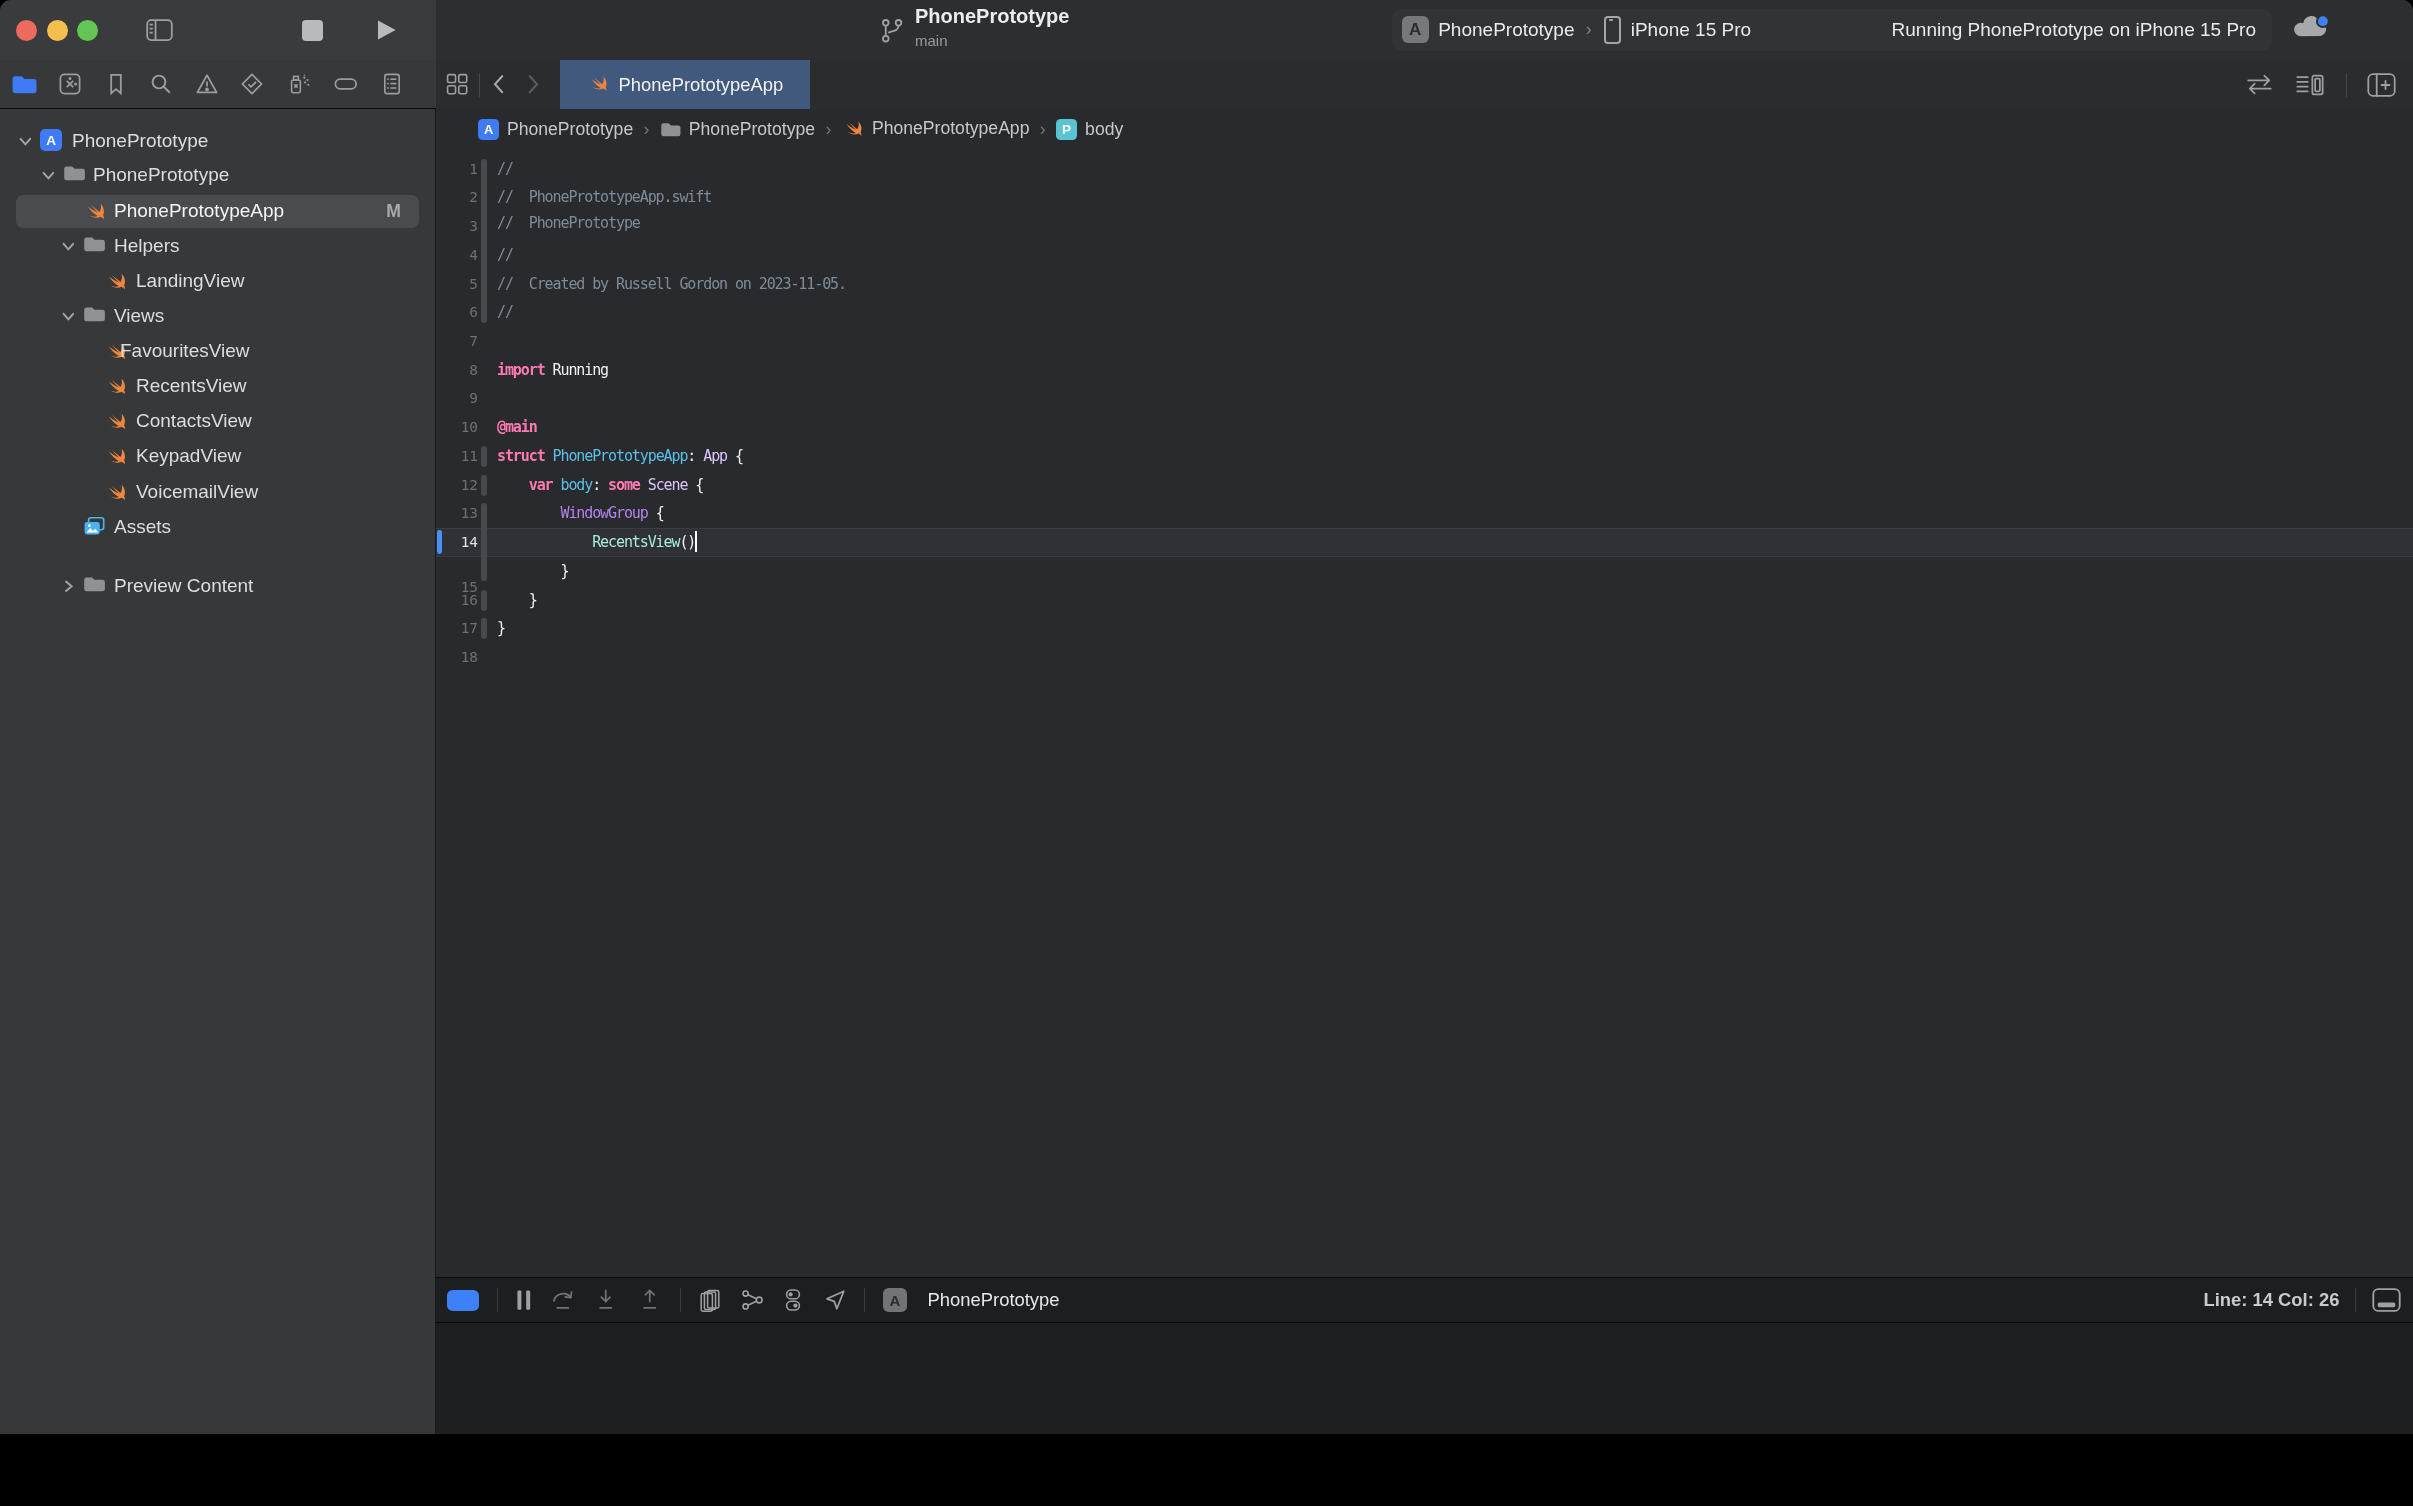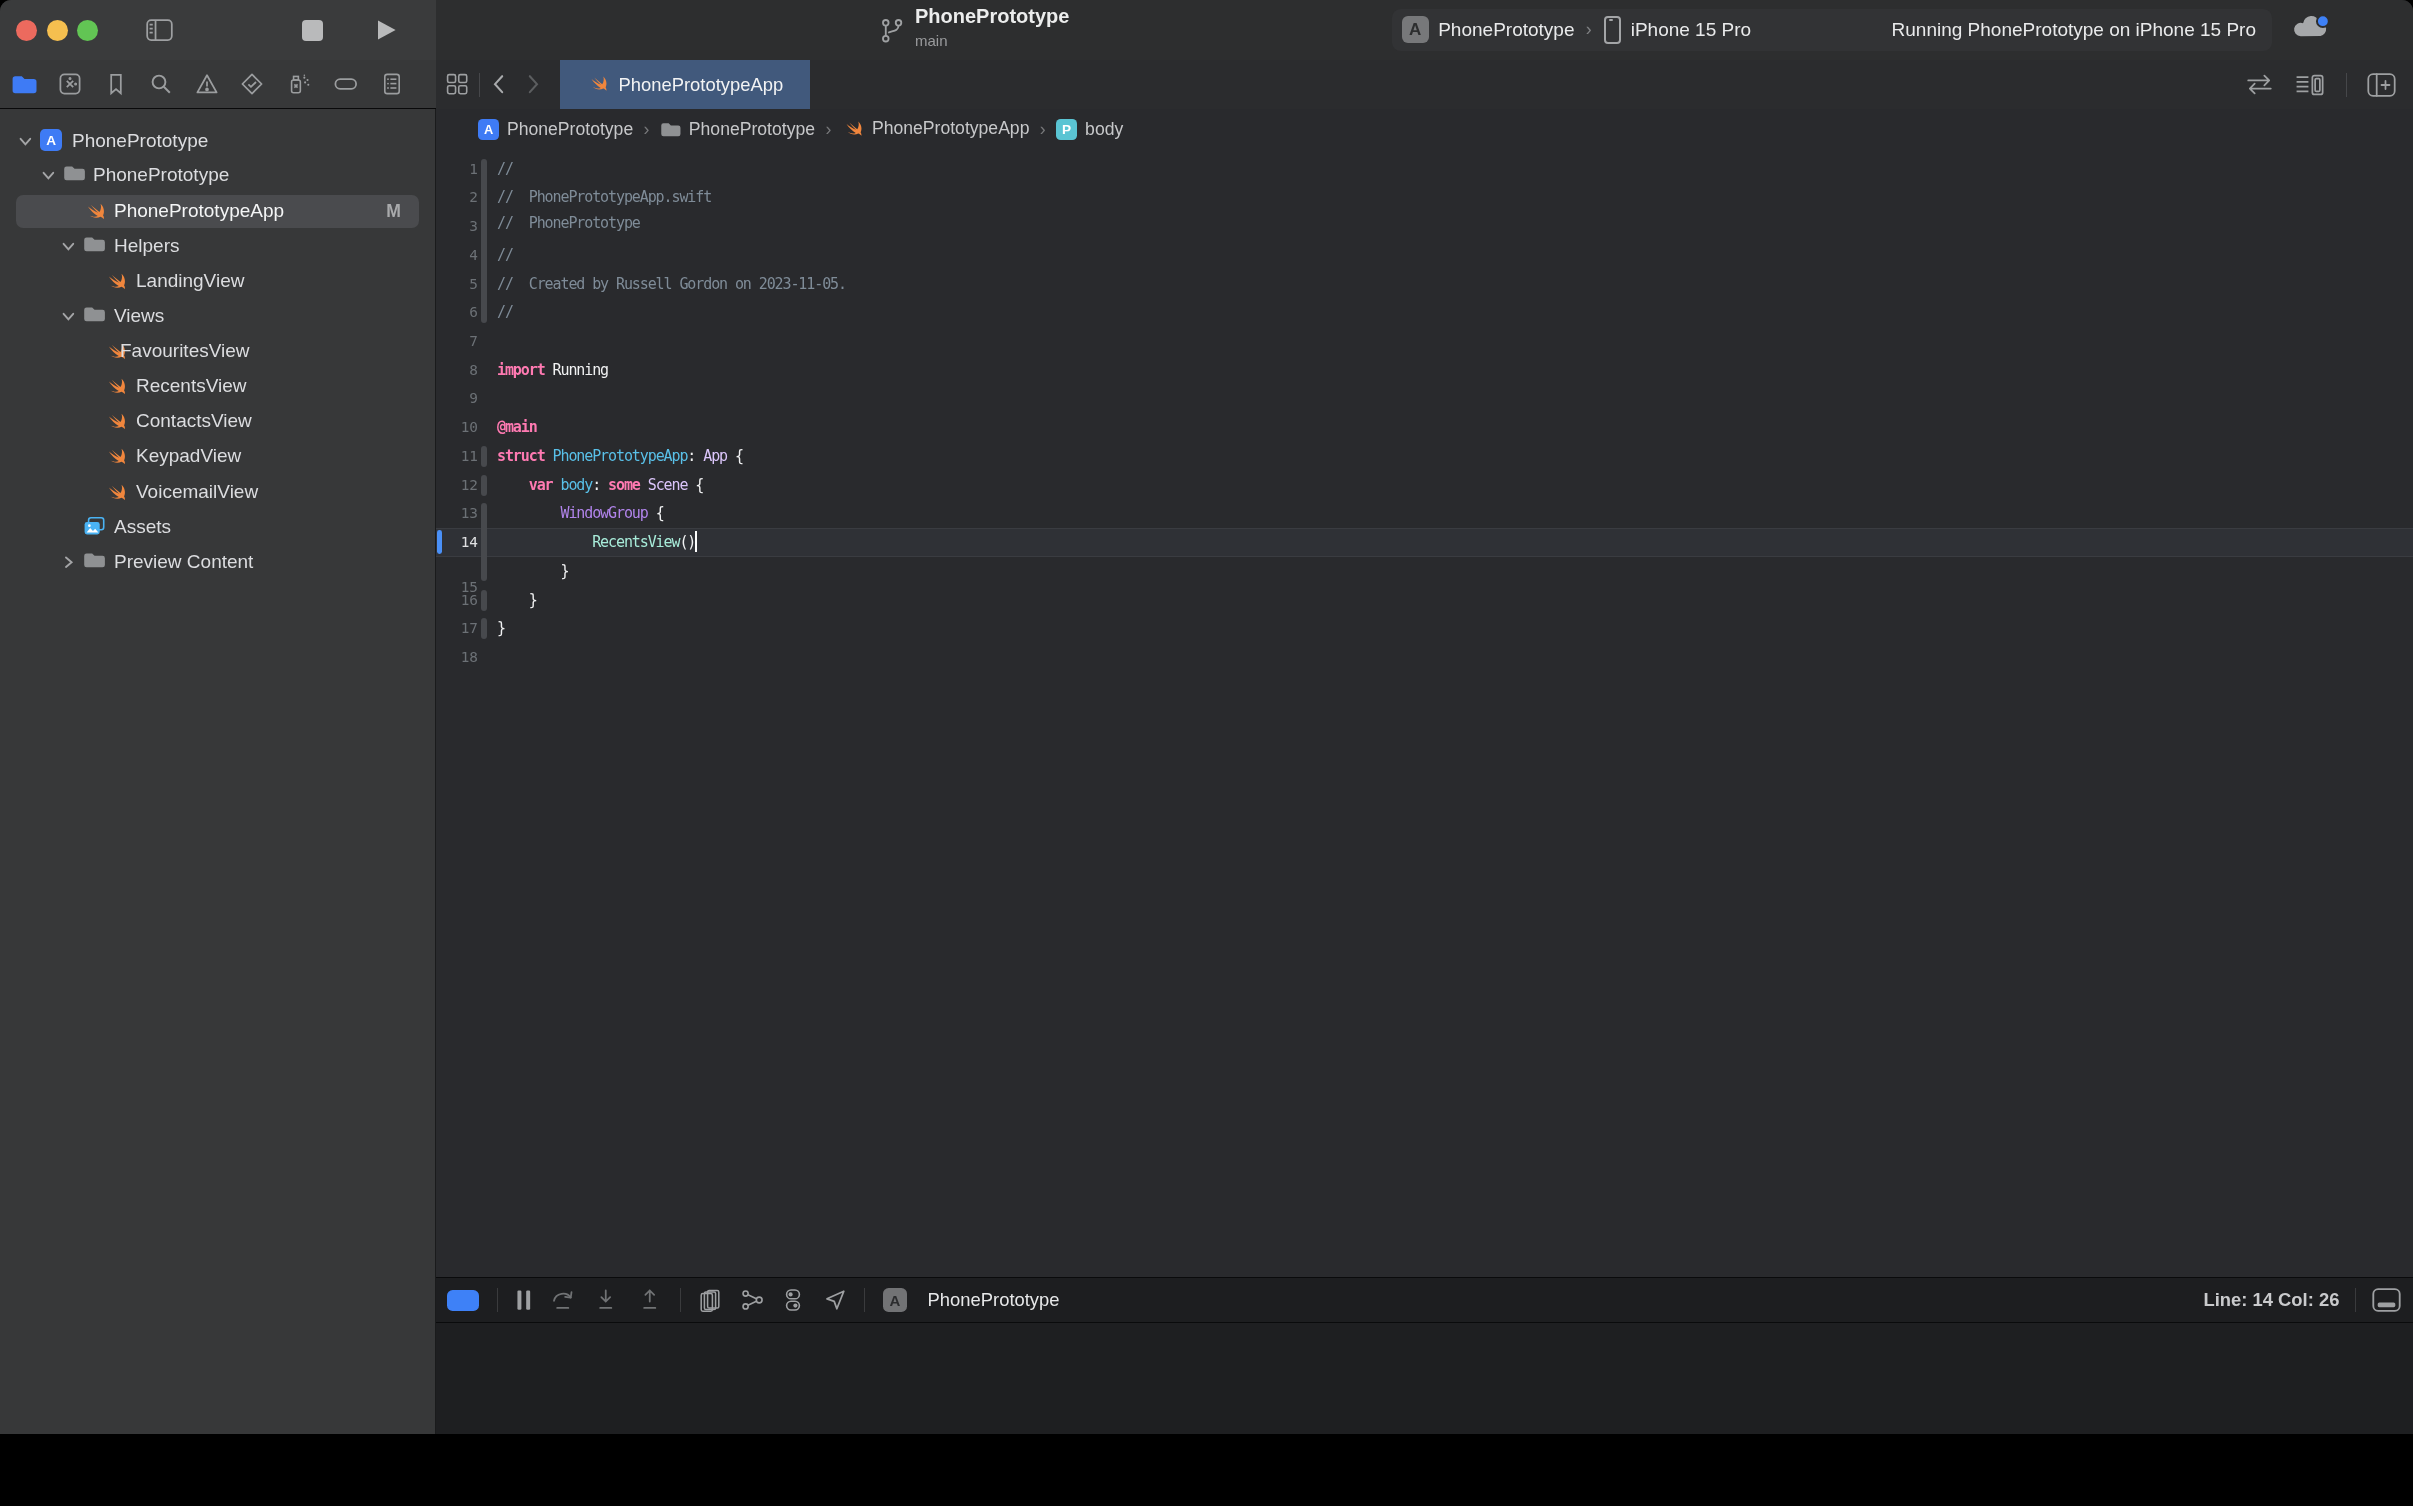--- a/index.html
+++ b/index.html
@@ -411,21 +411,21 @@
           <span class="tree-ico" style="left:83px">
             <svg width="22.3" height="21" viewBox="0 0 28 26">
               <rect x="7" y="2" width="19" height="15" rx="3" fill="none" stroke="#4ab3f4" stroke-width="2"></rect>
               <rect x="2" y="7.5" width="19" height="15.5" rx="3" fill="#4ab3f4"></rect>
               <path d="M4.5 20.5 l4.5-5.5 3.5 3.5 2.8-2.8 4 4.8 z" fill="#fff"></path>
               <circle cx="8" cy="12" r="1.7" fill="#fff"></circle>
             </svg>
           </span>
           <span class="tree-label" style="left:114px">Assets</span>
         </div>
-        <div class="tree-row" style="top: 436px; padding-left: 35px;">
+        <div class="tree-row" style="top: 460px; padding-left: 35px;">
           <span class="tree-chev" style="left:62px">
             <svg width="12.8" height="14.4" viewBox="0 0 16 18" fill="none" stroke="#a4a5a7" stroke-width="2.4" stroke-linecap="round" style="transform:rotate(0deg)">
               <polyline points="5,3 12,9 5,15"></polyline>
             </svg>
           </span>
           <span class="tree-ico" style="left:83px">
             <svg width="22.3" height="18.3" viewBox="0 0 28 23">
               <path d="M1.5 6 q0-3 3-3 h7 l3 3 h10 q3 0 3 3 v8.5 q0 3-3 3 h-20 q-3 0-3-3 z" fill="#8f9193"></path>
             </svg>
           </span>

